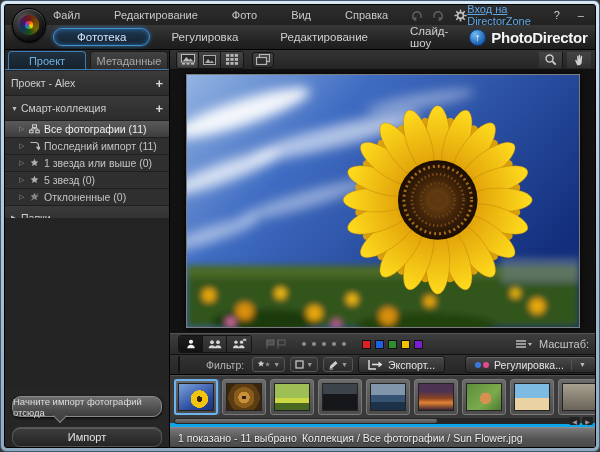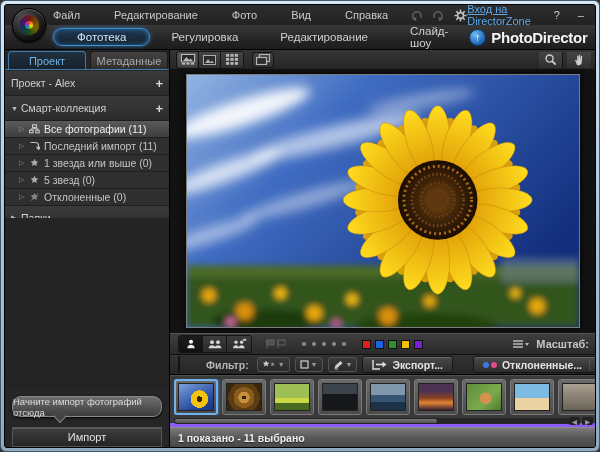--- a/index.html
+++ b/index.html
@@ -65,27 +65,27 @@
   .tree-ind{width:8px;flex:0 0 auto;}
   .ticon{width:15px;flex:0 0 auto;display:flex;align-items:center;}
   .side-empty{position:absolute;left:0;top:168px;bottom:60px;width:100%;background:#242424;}
   .hint{position:absolute;left:7px;top:346px;width:150px;height:21px;border-radius:9px;
     background:linear-gradient(#6e6e6e,#3c3c3c);border:1px solid #8a8a8a;
     color:#dcdcdc;font-size:9.5px;display:flex;align-items:center;justify-content:center;
     box-shadow:0 1px 3px #000;}
   .hint:after{content:"";position:absolute;left:42px;bottom:-5px;width:9px;height:9px;
     background:linear-gradient(135deg,#4c4c4c,#3c3c3c);border-right:1px solid #8a8a8a;
     border-bottom:1px solid #8a8a8a;transform:rotate(45deg);}
-  .import-btn{position:absolute;left:7px;top:377px;width:150px;height:20px;border-radius:0;
+  .import-btn{position:absolute;left:7px;top:377px;width:150px;height:20px;border-radius:8px;
     background:linear-gradient(#3e3e3e,#242424);border:1px solid #555;
     box-shadow:inset 0 1px 0 #5c5c5c;color:#e2e2e2;font-size:11px;
     display:flex;align-items:center;justify-content:center;cursor:default;}
 
   
-  .main{position:absolute;left:165px;top:45px;width:427px;height:399px;background:#8b5cf6;font-weight:bold;}
+  .main{position:absolute;left:165px;top:45px;width:427px;height:399px;background:#0ea5e9;}
   .vtoolbar{position:absolute;left:0;top:0;width:100%;height:20px;
     background:linear-gradient(#343434,#262626);border-bottom:1px solid #111;
     display:flex;align-items:center;padding:0 6px;}
   .vgroup{display:flex;border:1px solid #141414;border-radius:3px;overflow:hidden;}
   .vbtn{width:22px;height:16px;display:flex;align-items:center;justify-content:center;
     background:linear-gradient(#454545,#303030);border-right:1px solid #141414;}
   .vbtn:last-child{border-right:none;}
   .vbtn.sel{background:linear-gradient(#5f5f5f,#454545);box-shadow:inset 0 0 3px #0008;}
   .vbtn.lone{border:1px solid #141414;border-radius:3px;margin-left:8px;}
   .vright{margin-left:auto;display:flex;gap:4px;}
@@ -610,21 +610,21 @@
                 <line x1="4" y1="5.5" x2="11" y2="5.5" stroke="#e0e0e0" stroke-width="1.6"></line>
                 <polygon points="10.5,2.5 14.5,5.5 10.5,8.5" fill="#e0e0e0"></polygon>
               </svg>
           <span>Экспорт...</span>
         </div>
         <div class="act-btn">
           <span class="share-dots">
                 <i id="sd0" style="background: rgb(58, 122, 224);"></i>
                 <i id="sd1" style="background: rgb(224, 74, 138);"></i>
               </span>
-          <span>Отклоненные...</span>
+          <span>Регулировка...</span>
           <span class="share-sep"></span>
           <span style="font-size:7px;color:#bbb;">▼</span>
         </div>
       </div>
     </div>
 
     <div class="tstrip">
       <div class="thumbs">
         <div class="thumb sel">
               <div class="timg t1"></div>
@@ -658,17 +658,18 @@
             <div class="bar"></div>
           </div>
       <div class="tarrows">
         <span>◀</span>
         <span>▶</span>
       </div>
     </div>
 
     <div class="status">
       <span>1 показано - 11 выбрано</span>
+      <span class="path">Коллекция / Все фотографии / Sun Flower.jpg</span>
     </div>
   </div>
 
 </div>
 </div>
 
 </body></html>

